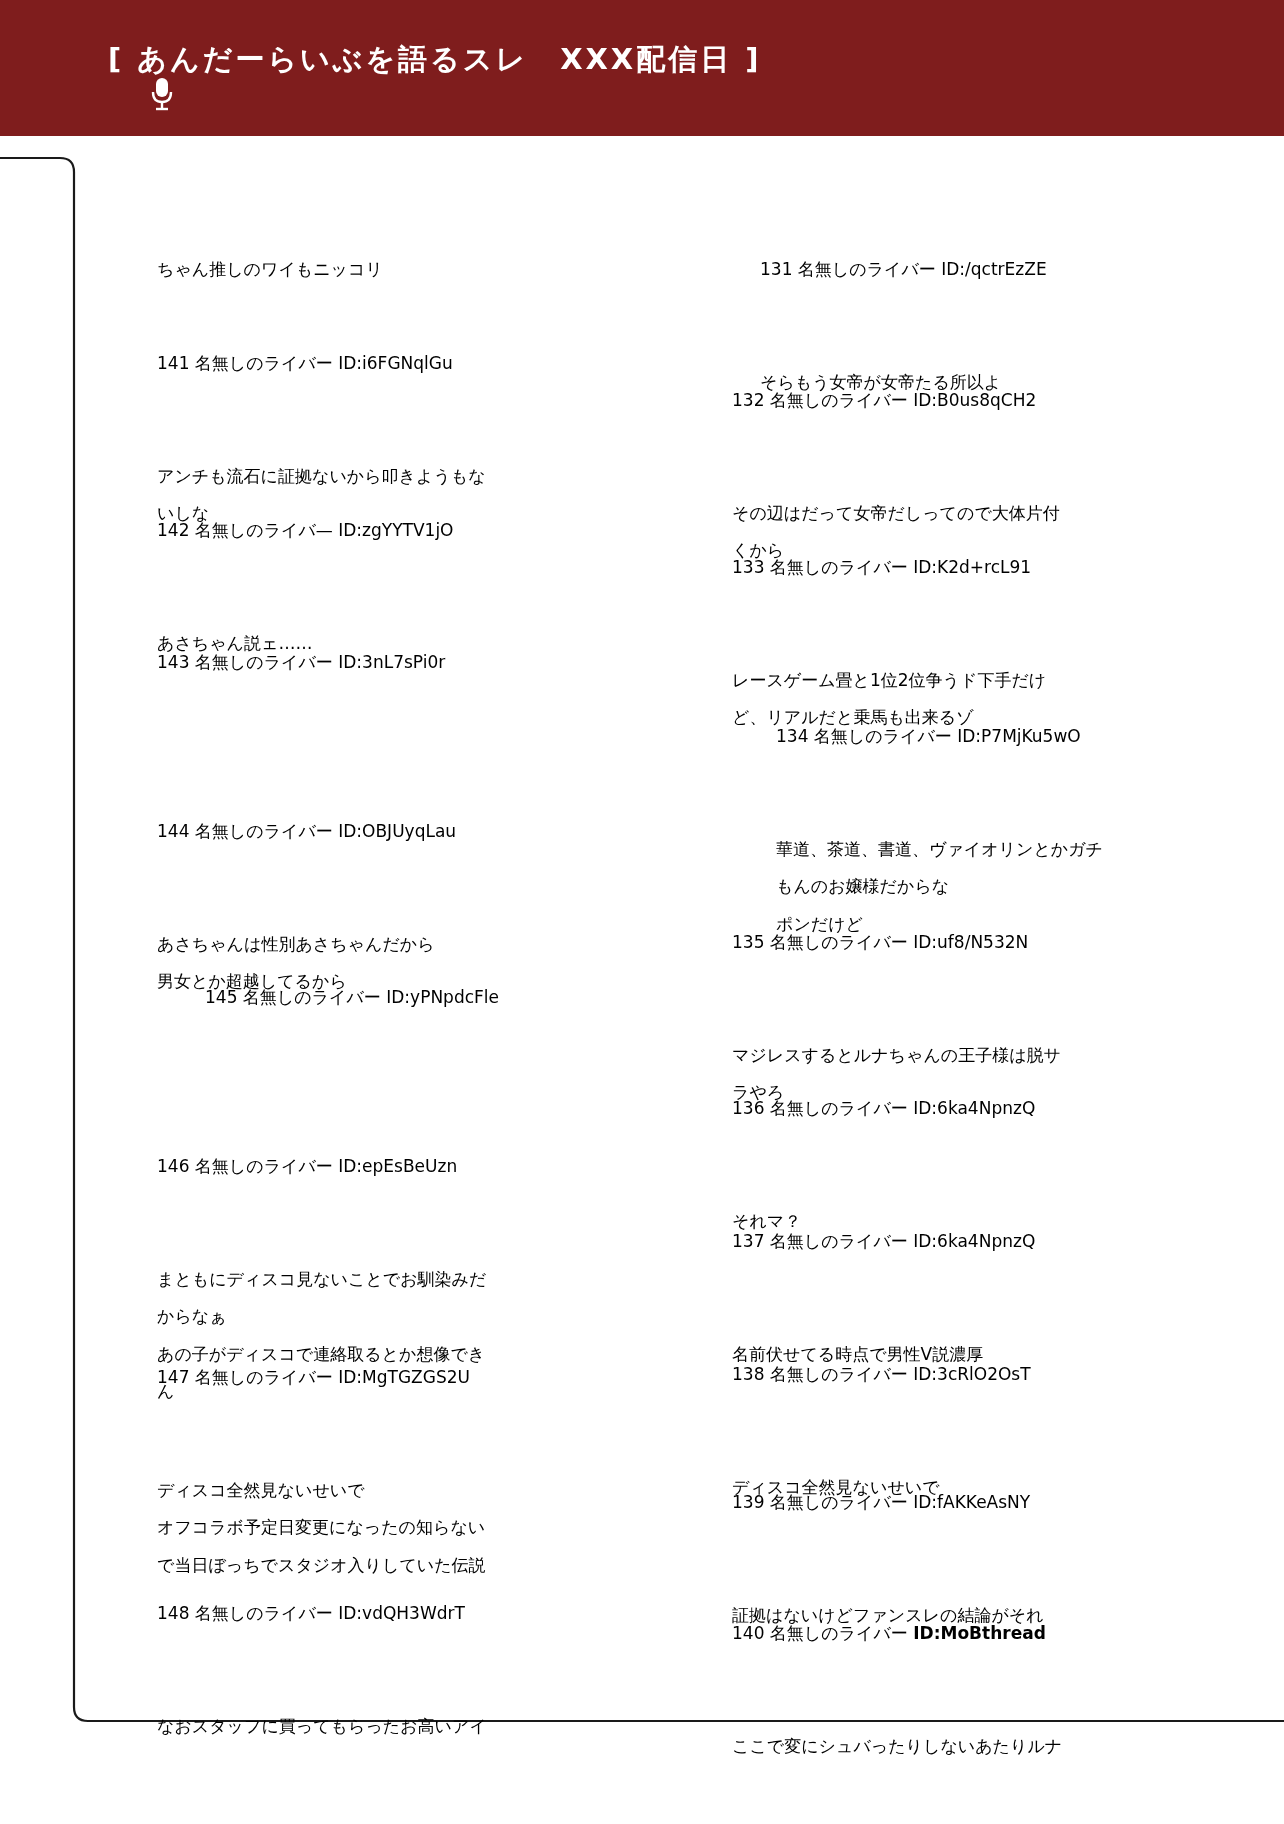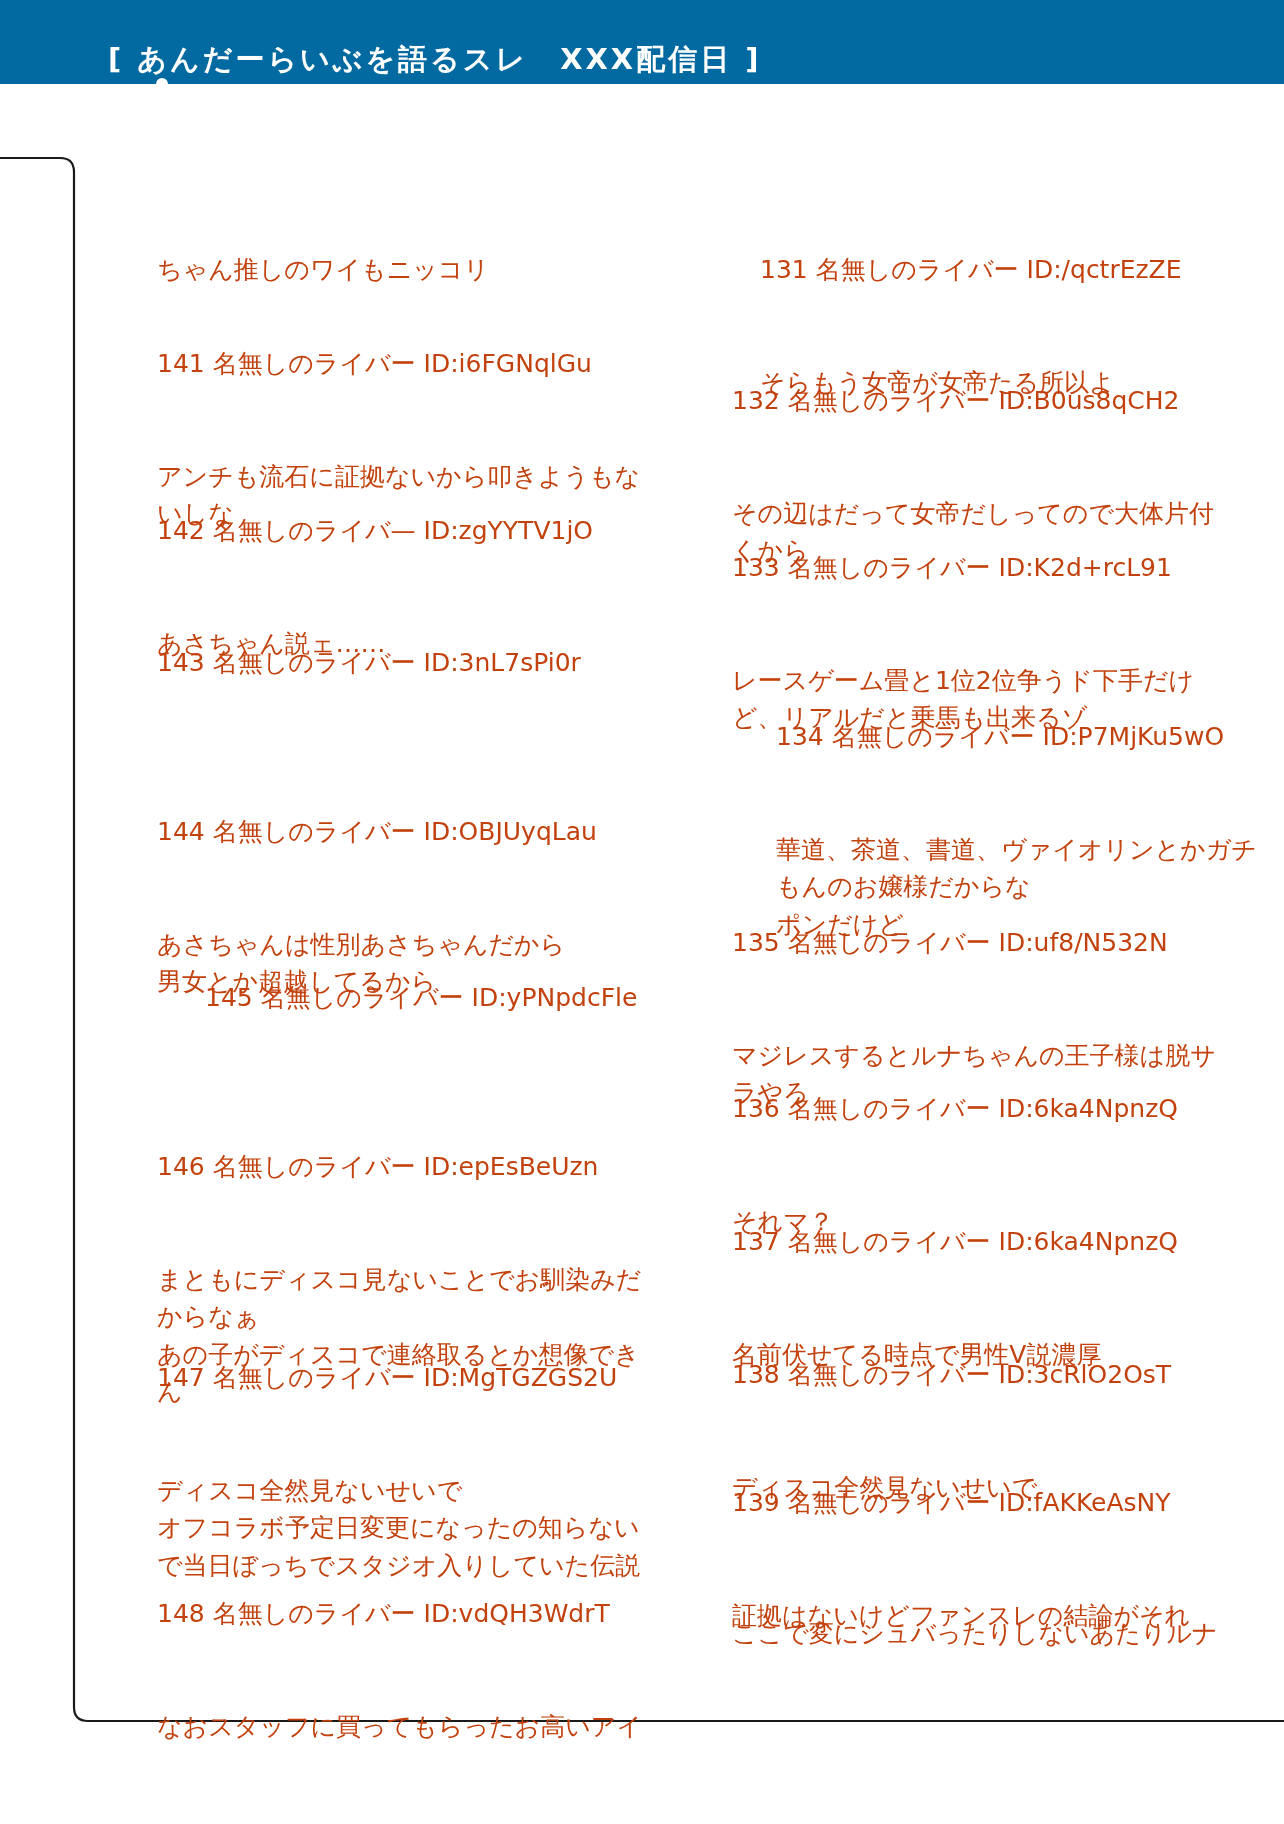--- a/index.html
+++ b/index.html
@@ -2,32 +2,32 @@
 <html><head>
 <meta charset="utf-8">
 <style>
   html, body { margin: 0; padding: 0; }
   body {
     width: 1284px; height: 1824px; position: relative; overflow: hidden;
     background: #ffffff; color: #1a1a1a;
     font-family: "DejaVu Sans", "Liberation Sans", sans-serif;
   }
   .header {
-    position: absolute; left: 0; top: 0; width: 1284px; height: 84px;
-    background: #0369a1;
+    position: absolute; left: 0; top: 0; width: 1284px; height: 136px;
+    background: #7f1d1d;
   }
   .header-title {
     position: absolute; left: 72px; top: 38px; height: 44px;
     display: flex; align-items: center; color: #ffffff;
     font-size: 29px; font-weight: bold; letter-spacing: 3px; white-space: pre;
   }
   .mic-icon { width: 22px; height: 34px; margin-right: 14px; display: inline-block; }
   .frame-svg { position: absolute; left: 0; top: 0; width: 1284px; height: 1824px; pointer-events: none; }
   .post {
-    position: absolute; font-size: 25px; line-height: 37.5px; white-space: pre; color: #c2410c;
+    position: absolute; font-size: 17px; line-height: 37.5px; white-space: pre; color: #000000;
   }
   .post .hdr, .post .body { display: block; }
   .id-bold { font-weight: bold; }
 </style>
 </head>
 <body>
 
 <div class="header">
   <div class="header-title">
     <span class="mic-icon">
@@ -122,14 +122,15 @@
 </div>
 <div class="post" style="left:732px; top:1281px;">
   <span class="hdr">138 名無しのライバー ID:3cRlO2OsT</span>
   <span class="body">ディスコ全然見ないせいで</span>
 </div>
 <div class="post" style="left:732px; top:1409px;">
   <span class="hdr">139 名無しのライバー ID:fAKKeAsNY</span>
   <span class="body">証拠はないけどファンスレの結論がそれ</span>
 </div>
 <div class="post" style="left:732px; top:1540px;">
+  <span class="hdr"><span>140 名無しのライバー </span><span class="id-bold">ID:MoBthread</span></span>
   <span class="body">ここで変にシュバったりしないあたりルナ</span>
 </div>
 
 </body></html>

